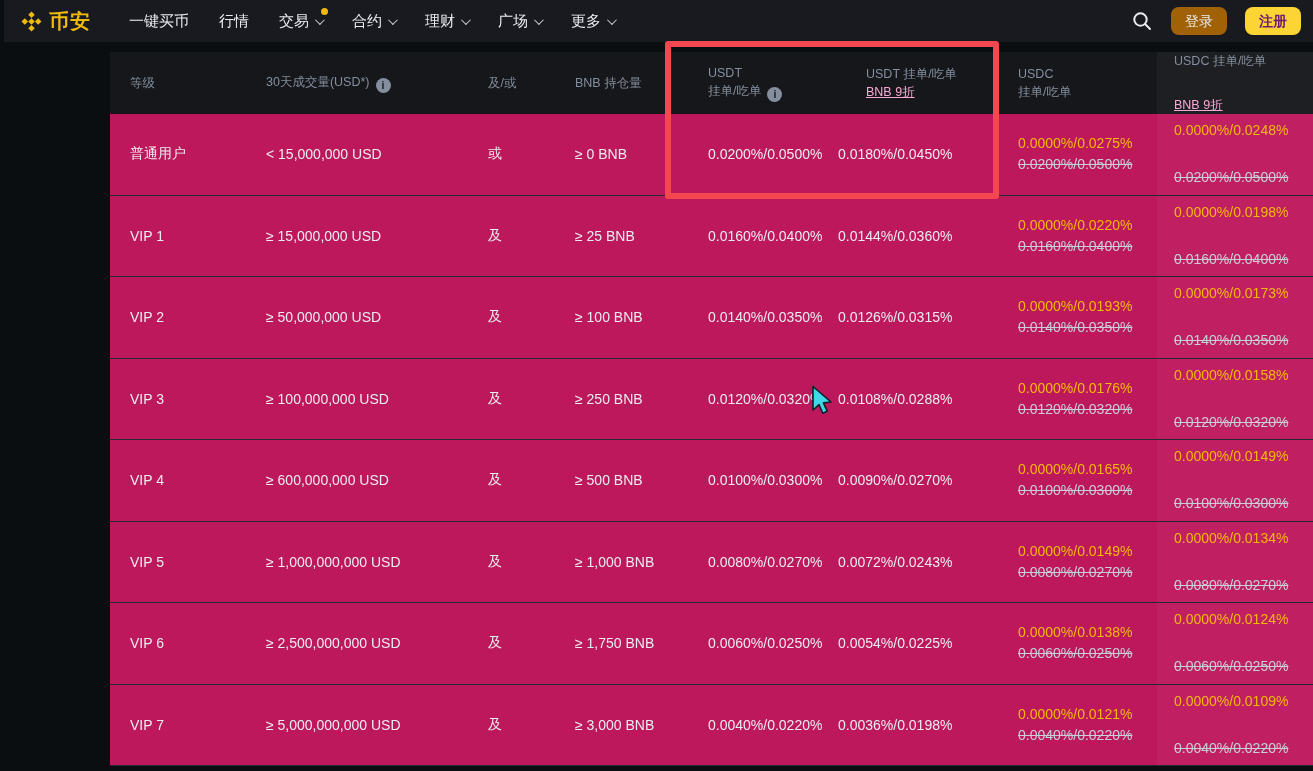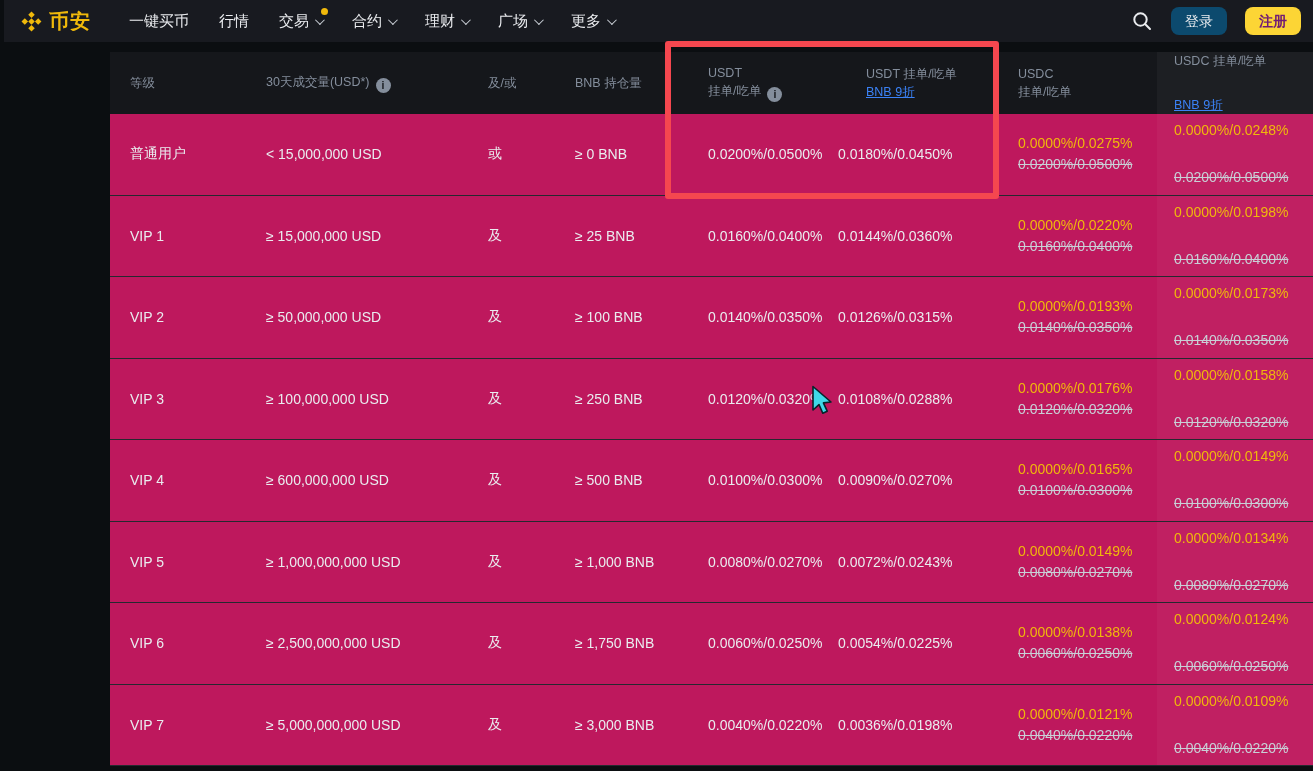--- a/index.html
+++ b/index.html
@@ -29,21 +29,21 @@
   .hot-dot{
     position:absolute;top:-4px;right:-6px;width:7px;height:7px;border-radius:50%;
     background:#f0b90b;
   }
   .nav-right{margin-left:auto;display:flex;align-items:center;gap:18px;}
   .search-btn{cursor:pointer;display:flex;align-items:center;}
   .btn{
     font-size:14px;border-radius:8px;padding:7px 14px;cursor:pointer;line-height:1;
     white-space:nowrap;
   }
-  .btn-login{background:#0c4a6e;color:#eaecef;}
+  .btn-login{background:#a16207;color:#eaecef;}
   .btn-register{background:#fcd535;color:#701a75;font-weight:bold;}
   
   .content{
     position:absolute;top:52px;left:110px;width:1203px;bottom:6px;
     background:#1a1c21;
   }
   .t-grid{
     display:grid;
     grid-template-columns:152px 218px 80px 108px 152px 180px 157px 156px;
     align-items:center;
@@ -66,21 +66,21 @@
   .c6h{padding-left:46px;}
   .c7{padding-left:18px;}
   .c8{padding-left:17px;}
   .col8{background:rgba(255,255,255,0.035);height:100%;display:flex;flex-direction:column;justify-content:center;gap:26px;}
   .info-icon{
     display:inline-flex;align-items:center;justify-content:center;
     width:15px;height:15px;border-radius:50%;background:#848e9c;color:#15171b;
     font-size:10.5px;font-weight:bold;font-style:normal;vertical-align:-3px;margin-left:6px;
     cursor:pointer;
   }
-  .bnb-link{color:#3b82f6;text-decoration:underline;cursor:pointer;}
+  .bnb-link{color:#f9a8d4;text-decoration:underline;cursor:pointer;}
   .fee-stack{display:flex;flex-direction:column;line-height:21px;}
   .fee-new{color:#f0b90b;}
   .fee-old{color:#c9cfd6;text-decoration:line-through;}
   
   .red-box{
     position:absolute;left:665px;top:41px;width:334px;height:158px;
     border:6px solid #f5474f;border-radius:3px;box-sizing:border-box;
     pointer-events:none;z-index:10;
   }
   .cursor{position:absolute;left:810px;top:385px;z-index:20;pointer-events:none;}

